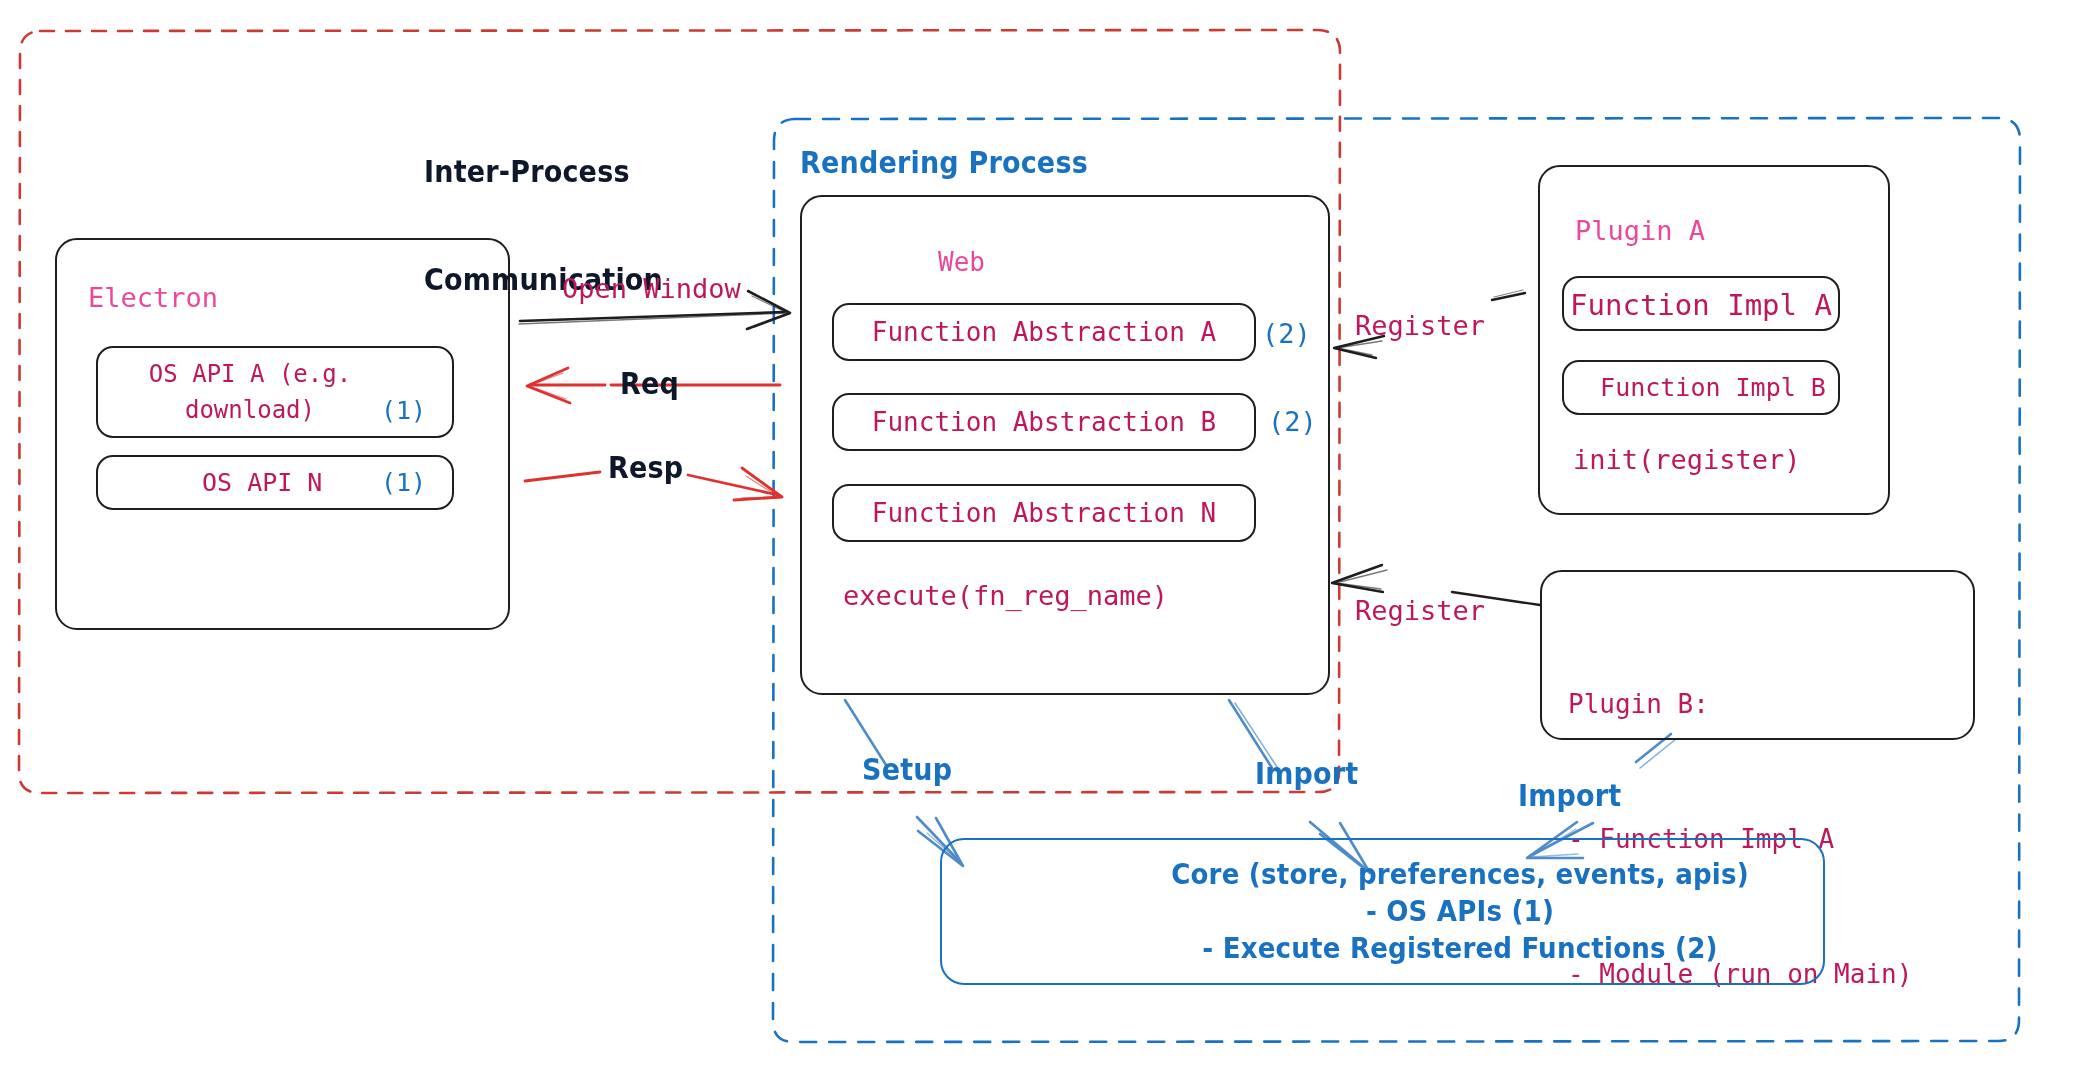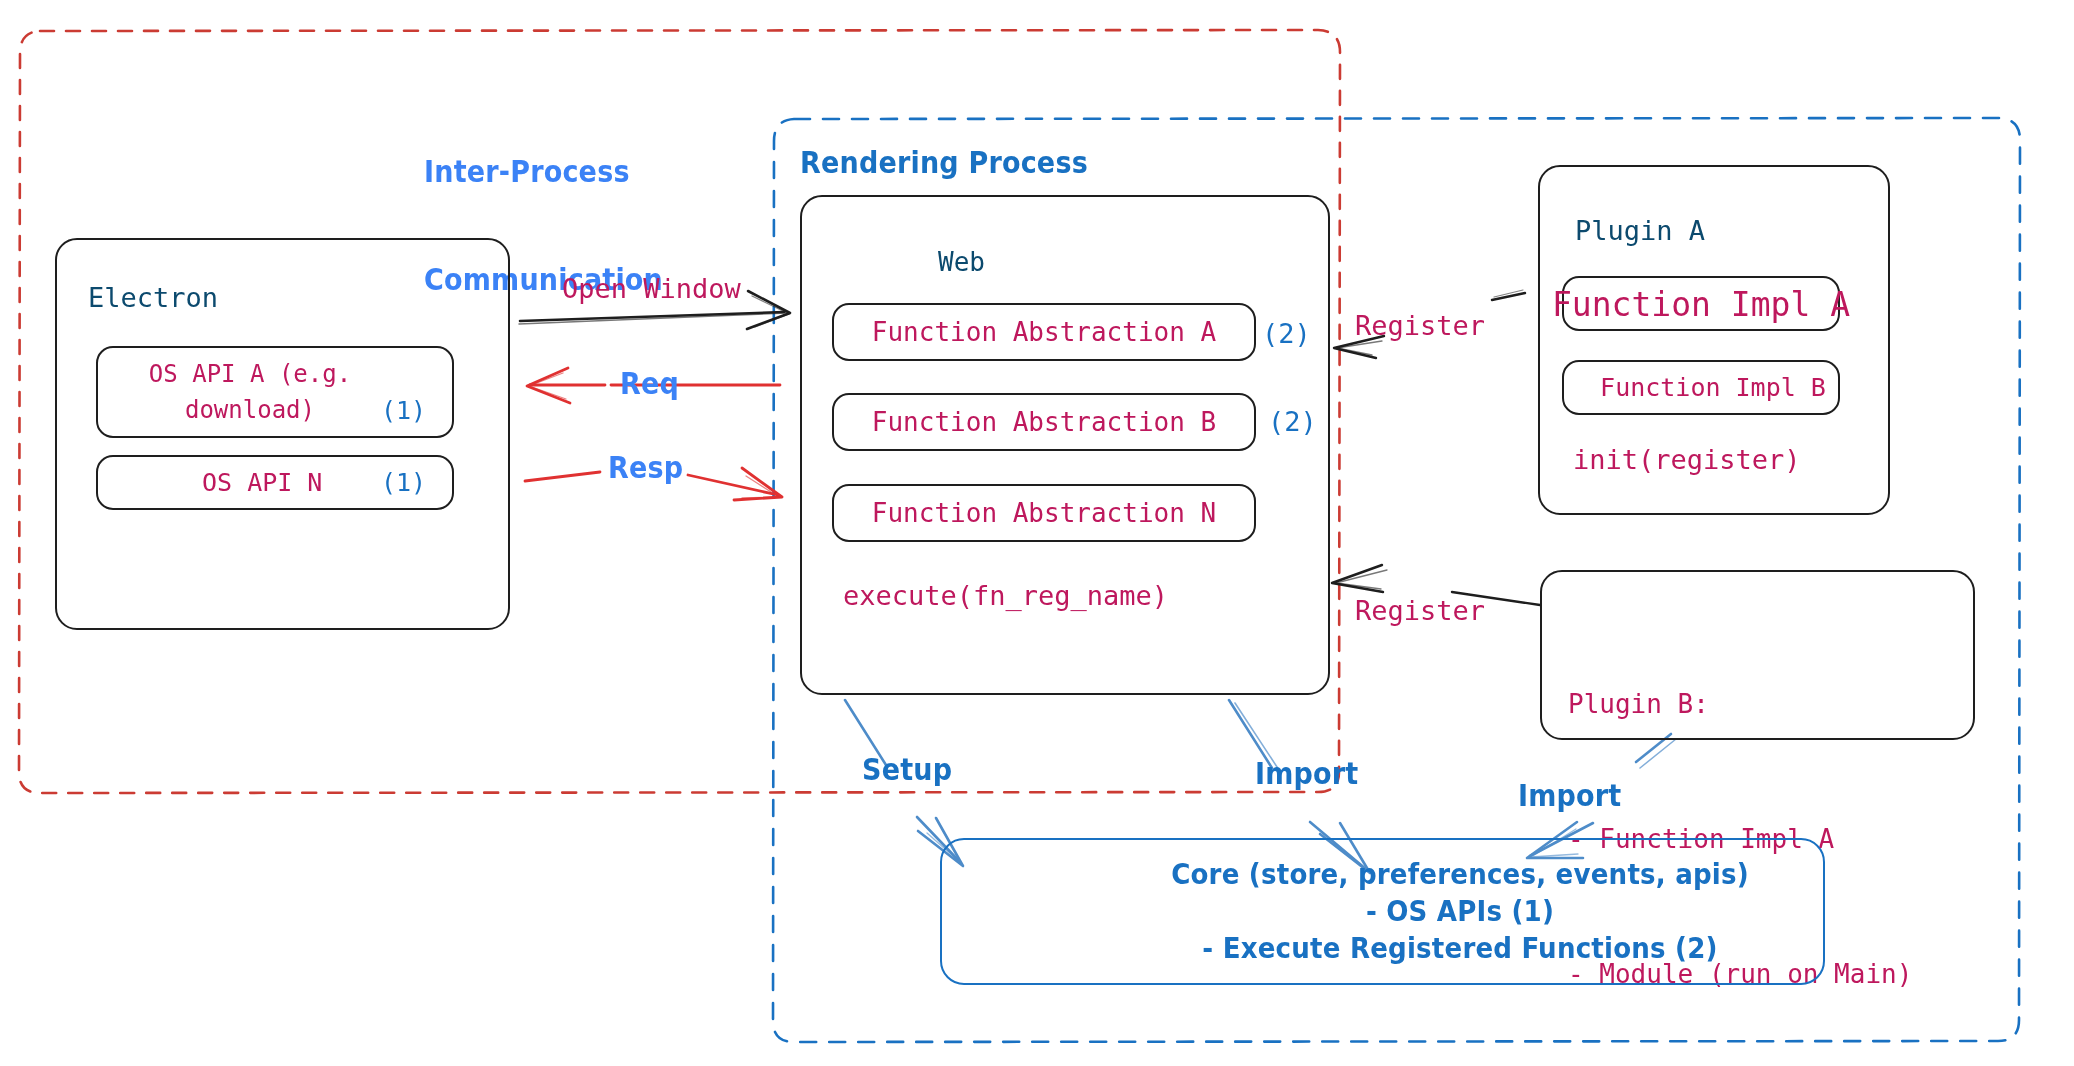--- a/index.html
+++ b/index.html
@@ -8,25 +8,25 @@
   #stage{position:relative;width:2074px;height:1066px;background:#fff;}
 
   svg.layer{position:absolute;left:0;top:0;width:2074px;height:1066px;overflow:visible;}
 
   .node{position:absolute;box-sizing:border-box;background:transparent;}
 
   
   .hbox{border:2.4px solid #1e1e1e;border-radius:22px;}
   .hbox.inner{border-width:2.2px;border-radius:17px;}
 
-  .ttl{position:absolute;color:#0c4a6e;white-space:pre;}
+  .ttl{position:absolute;color:#ec4899;white-space:pre;}
 
   .label{position:absolute;white-space:pre;}
 
-  .red{color:#3b82f6;}
+  .red{color:#0f172a;}
   .blue{color:#1971c2;}
   .dark{color:#be185d;}
 
   .mono{font-family:"DejaVu Sans Mono","Liberation Mono",monospace;}
   .hand{font-family:"DejaVu Sans Condensed","DejaVu Sans","Liberation Sans",sans-serif;
         font-weight:700;letter-spacing:.2px;}
 
   .ctr{display:flex;align-items:center;justify-content:center;text-align:center;}
 </style>
 </head>
@@ -134,21 +134,21 @@
 
   <div class="node hbox inner" style="left:832px;top:484px;width:424px;height:58px;"></div>
   <div class="label mono dark ctr" style="left:832px;top:484px;width:424px;height:58px;font-size:26px;">Function Abstraction N</div>
 
   <div class="label mono dark" style="left:843px;top:580px;font-size:27px;">execute(fn_reg_name)</div>
 
   <div class="node hbox" style="left:1538px;top:165px;width:352px;height:350px;"></div>
   <div class="ttl mono" style="left:1575px;top:215px;font-size:27px;">Plugin A</div>
 
   <div class="node hbox inner" style="left:1562px;top:276px;width:278px;height:55px;"></div>
-  <div class="label mono dark ctr" style="left:1562px;top:276px;width:278px;height:57px;font-size:33px;">Function Impl A</div>
+  <div class="label mono dark ctr" style="left:1562px;top:276px;width:278px;height:57px;font-size:29px;">Function Impl A</div>
 
   <div class="node hbox inner" style="left:1562px;top:360px;width:278px;height:55px;"></div>
   <div class="label mono dark ctr" style="left:1562px;top:360px;width:302px;height:55px;font-size:25px;">Function Impl B</div>
 
   <div class="label mono dark" style="left:1573px;top:444px;font-size:27px;">init(register)</div>
 
   <div class="node hbox" style="left:1540px;top:570px;width:435px;height:170px;"></div>
   <div class="label mono dark" style="left:1568px;top:592px;font-size:26px;line-height:45px;">
     <div>Plugin B:</div>
     <div>- Function Impl A</div>

